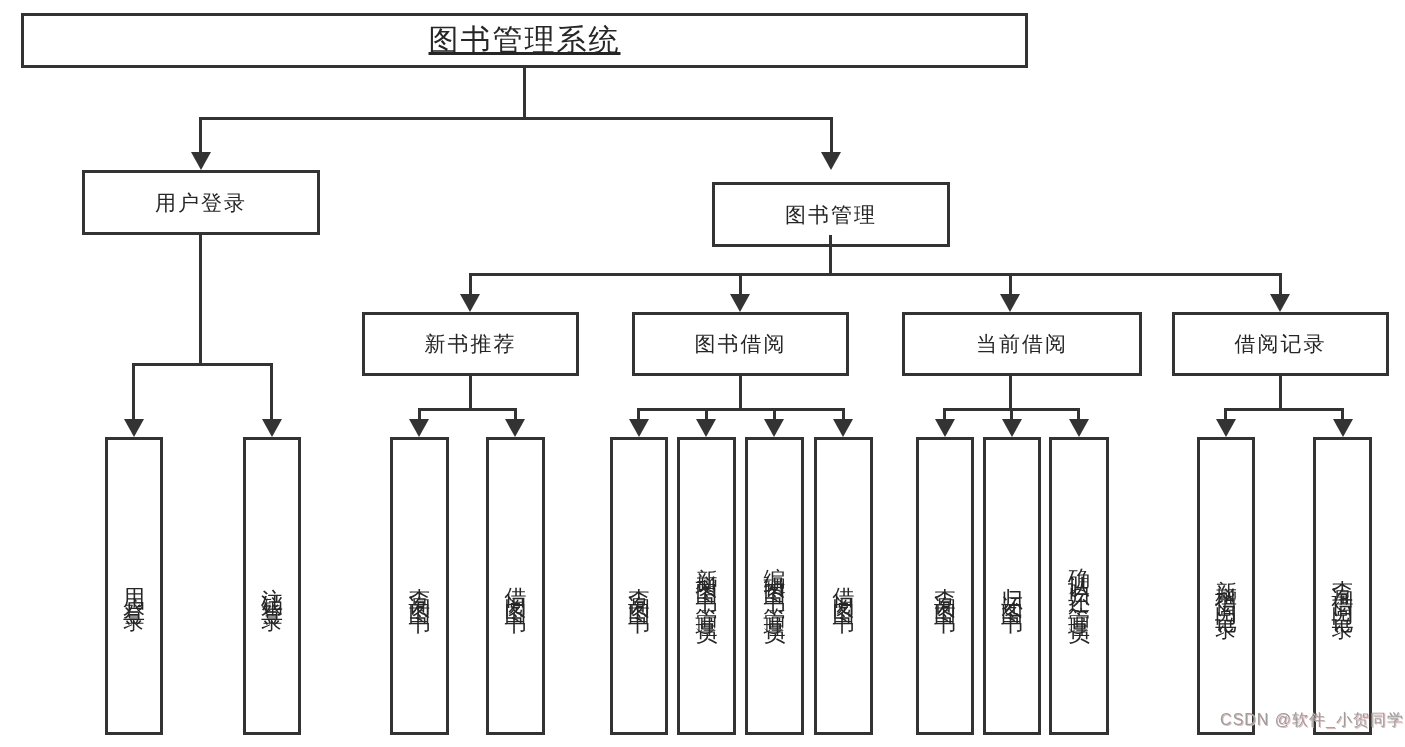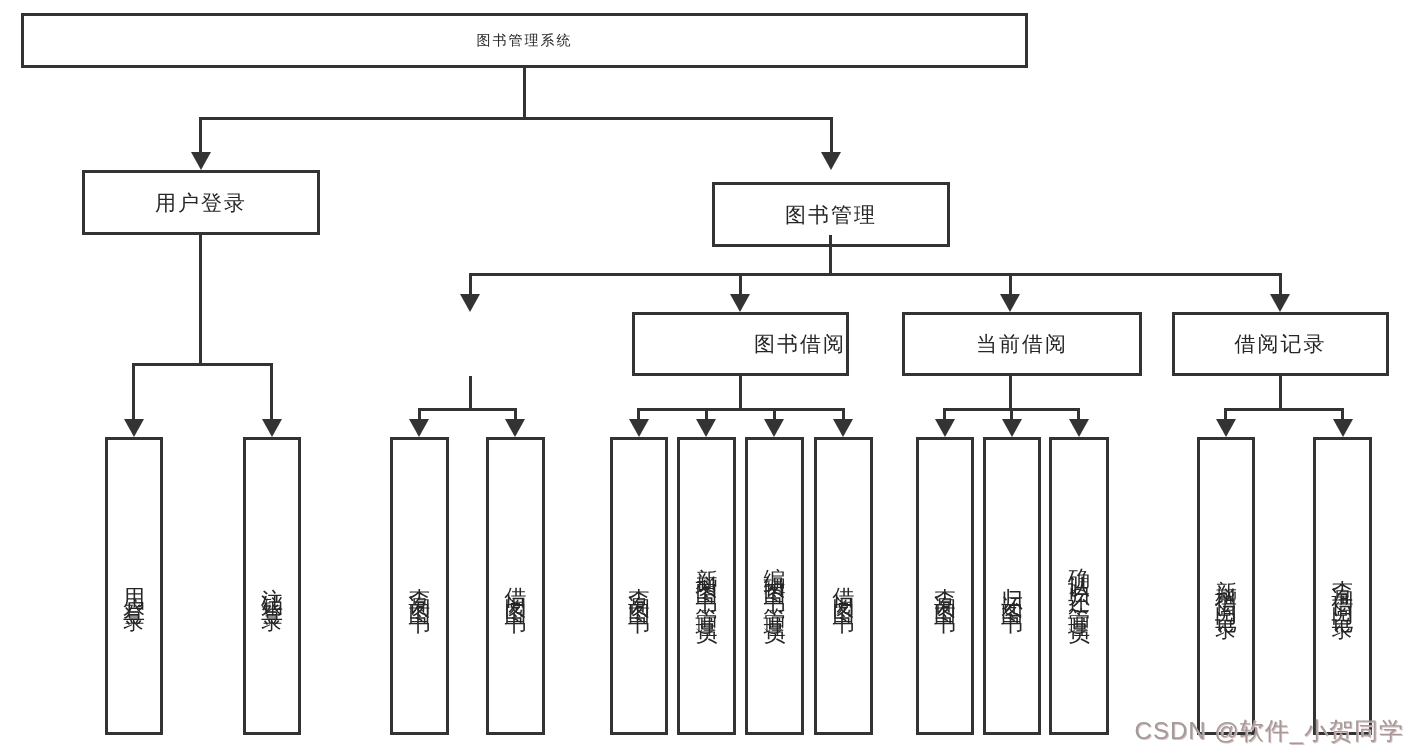--- a/index.html
+++ b/index.html
@@ -12,56 +12,59 @@
     overflow:hidden;font-family:"Liberation Sans","DejaVu Sans",sans-serif;
     color:var(--text);
   }
   .node{
     position:absolute;box-sizing:border-box;border:3px solid var(--line);
     background:var(--bg);display:flex;align-items:center;justify-content:center;
     text-align:center;
   }
   .node .lbl{display:block;}
   .h-node{font-size:21px;letter-spacing:2px;}
-  .root-node{font-size:14px;letter-spacing:2px;}
+  .root-node{font-size:30px;letter-spacing:2px;text-decoration:underline;}
   .leaf{font-size:22px;}
   .leaf .lbl{
     writing-mode:vertical-rl;letter-spacing:8px;line-height:1.0;
     max-height:292px;
   }
   .vline{position:absolute;width:3px;background:var(--line);}
   .hline{position:absolute;height:3px;background:var(--line);}
   .arrow{
     position:absolute;width:0;height:0;
     border-left:10px solid transparent;border-right:10px solid transparent;
     border-top:18px solid var(--line);
   }
   .watermark{
-    position:absolute;right:1px;bottom:0;font-size:24px;
+    position:absolute;right:1px;bottom:16px;font-size:16px;
     color:var(--wm);letter-spacing:1px;white-space:nowrap;
     text-shadow:1px 1px 0 var(--wm-shadow);
   }
 </style>
 </head>
 <body>
 
 <div class="canvas">
 
   <div class="node root-node" style="left:21px;top:13px;width:1007px;height:55px;">
     <span class="lbl">图书管理系统</span>
   </div>
 
   <div class="node h-node" style="left:82px;top:170px;width:238px;height:65px;">
     <span class="lbl">用户登录</span>
   </div>
   <div class="node h-node" style="left:712px;top:170px;width:238px;height:65px;margin-top:12px;">
     <span class="lbl">图书管理</span>
   </div>
 
-  <div class="node h-node" style="left:632px;top:312px;width:217px;height:64px;justify-content:flex-end;">
+  <div class="node h-node" style="left:362px;top:312px;width:217px;height:64px;">
+    <span class="lbl">新书推荐</span>
+  </div>
+  <div class="node h-node" style="left:632px;top:312px;width:217px;height:64px;">
     <span class="lbl">图书借阅</span>
   </div>
   <div class="node h-node" style="left:902px;top:312px;width:240px;height:64px;">
     <span class="lbl">当前借阅</span>
   </div>
   <div class="node h-node" style="left:1172px;top:312px;width:217px;height:64px;">
     <span class="lbl">借阅记录</span>
   </div>
 
   <div class="node leaf" style="left:105px;top:437px;width:58px;height:298px;">

